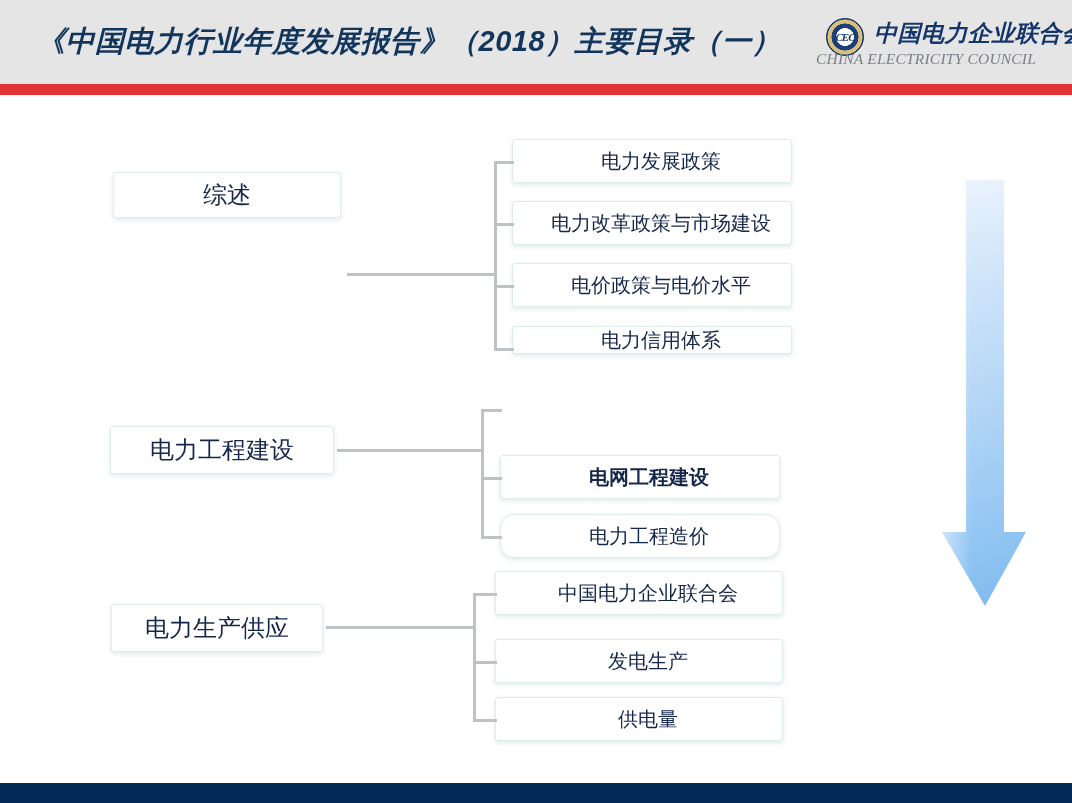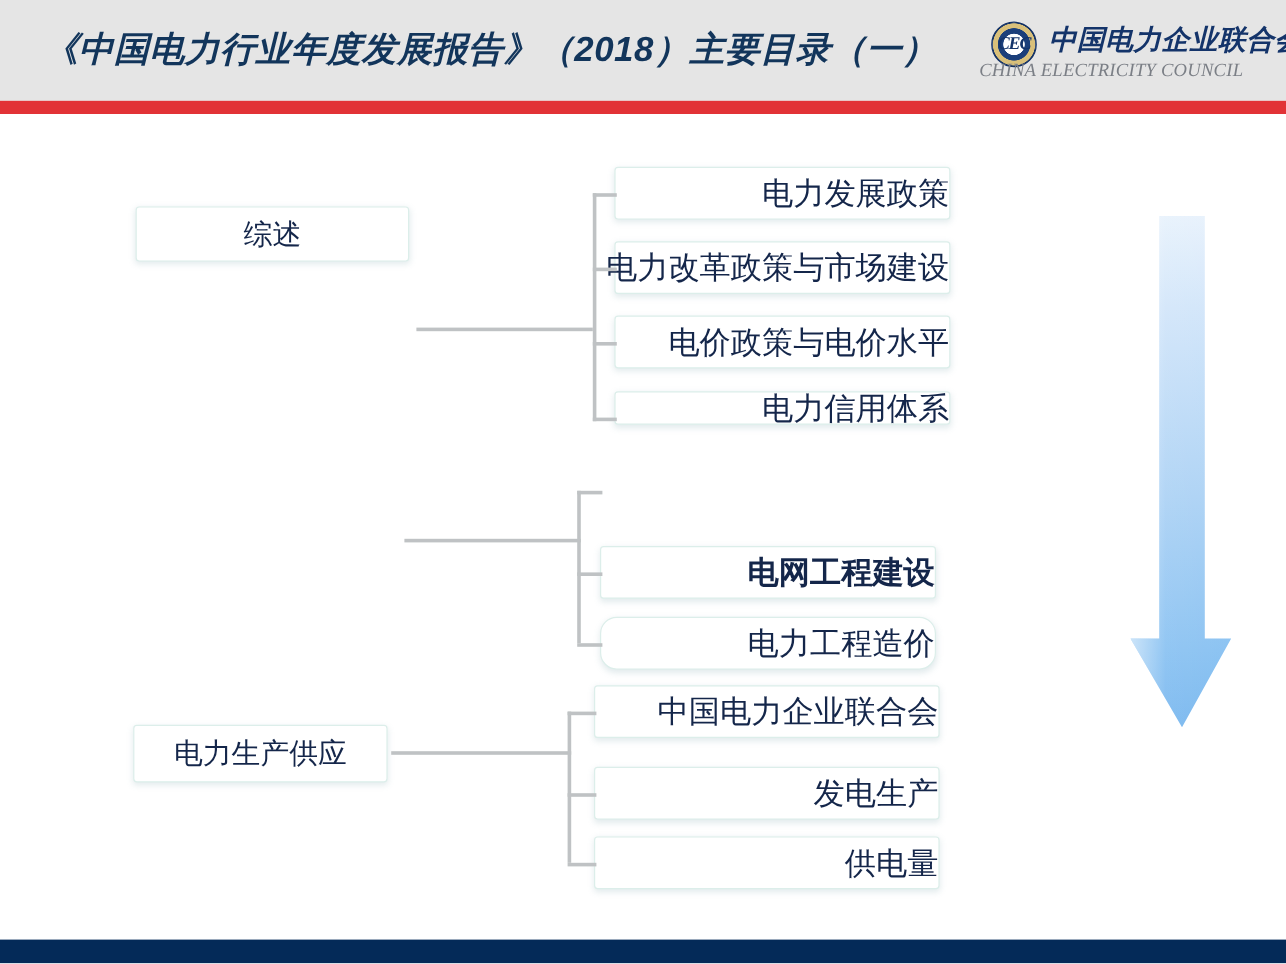--- a/index.html
+++ b/index.html
@@ -54,21 +54,21 @@
     background:
       radial-gradient(circle at 50% 50%, #ffffff 0 34%, #1b3f7a 36% 52%, #d9c07a 54% 68%, #16356b 70% 100%);
     border: 1px solid #123063;
     box-sizing: border-box;
   }
   .brand-seal-inner {
     position: absolute;
     left: 50%;
     top: 50%;
     transform: translate(-50%, -50%);
-    font-size: 15px;
+    font-size: 11px;
     font-weight: bold;
     color: #14346a;
     font-family: "Liberation Serif", "DejaVu Serif", serif;
     letter-spacing: -1px;
   }
   .brand-cn {
     position: absolute;
     left: 60px;
     top: 4px;
     font-size: 23px;
@@ -117,23 +117,23 @@
     display: flex;
     align-items: center;
     color: #14264a;
     white-space: nowrap;
   }
   .node.parent {
     justify-content: center;
     font-size: 24px;
   }
   .node.child {
-    justify-content: flex-end;
+    justify-content: center;
     padding-left: 18px;
-    font-size: 26px;
+    font-size: 20px;
   }
 
   
   .conn {
     position: absolute;
     background: #bfc2c4;
   }
   .conn-h { height: 3px; }
   .conn-v { width: 3px; }
 
@@ -194,20 +194,23 @@
       <span>电力信用体系</span>
     </div>
 
     <div class="conn conn-h" style="left:347px; top:178px; width:147px;"></div>
     <div class="conn conn-v" style="left:494px; top:66px; height:190px;"></div>
     <div class="conn conn-h" style="left:494px; top:66px; width:20px;"></div>
     <div class="conn conn-h" style="left:494px; top:128px; width:20px;"></div>
     <div class="conn conn-h" style="left:494px; top:190px; width:20px;"></div>
     <div class="conn conn-h" style="left:494px; top:253px; width:20px;"></div>
 
+    <div class="node parent" style="left:110px; top:331px; width:224px; height:48px;">
+      <span>电力工程建设</span>
+    </div>
 
     <div class="node child" style="left:500px; top:360px; width:280px; height:44px;font-weight:bold;">
       <span>电网工程建设</span>
     </div>
     <div class="node child" style="left:500px; top:419px; width:280px; height:44px;border-radius:14px;">
       <span>电力工程造价</span>
     </div>
 
     <div class="conn conn-h" style="left:337px; top:354px; width:147px;"></div>
     <div class="conn conn-v" style="left:481px; top:314px; height:127px;"></div>

